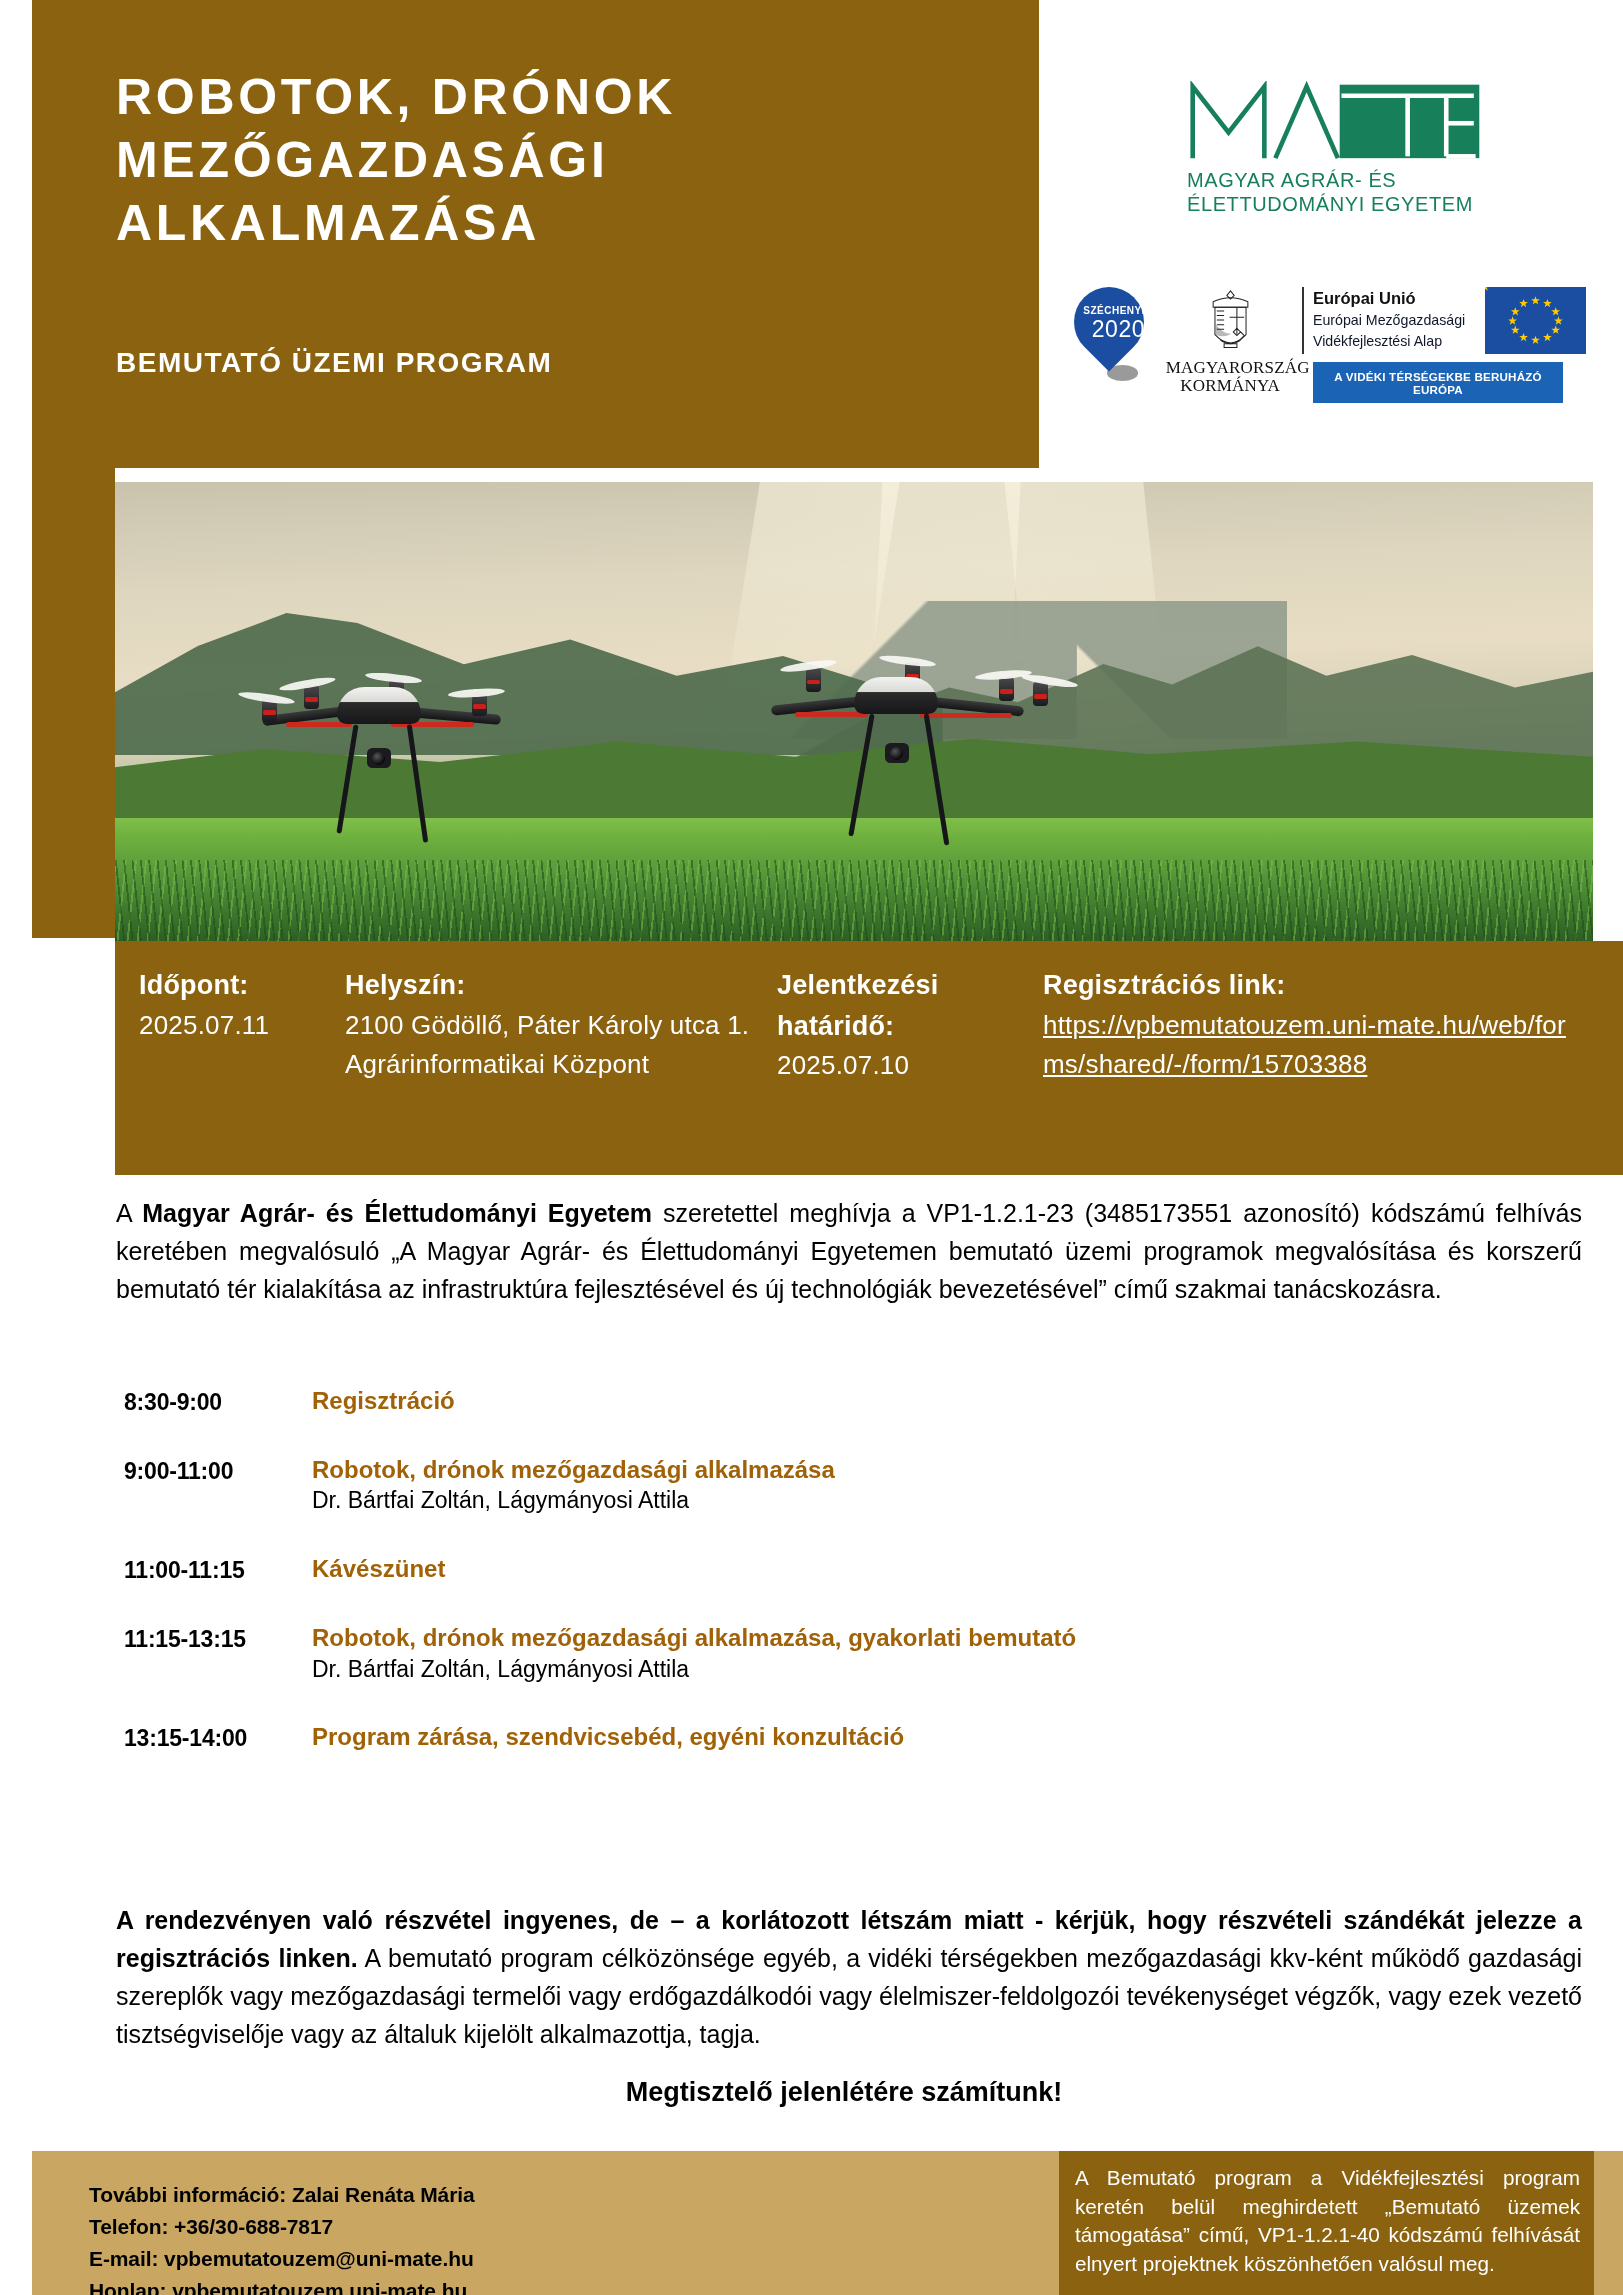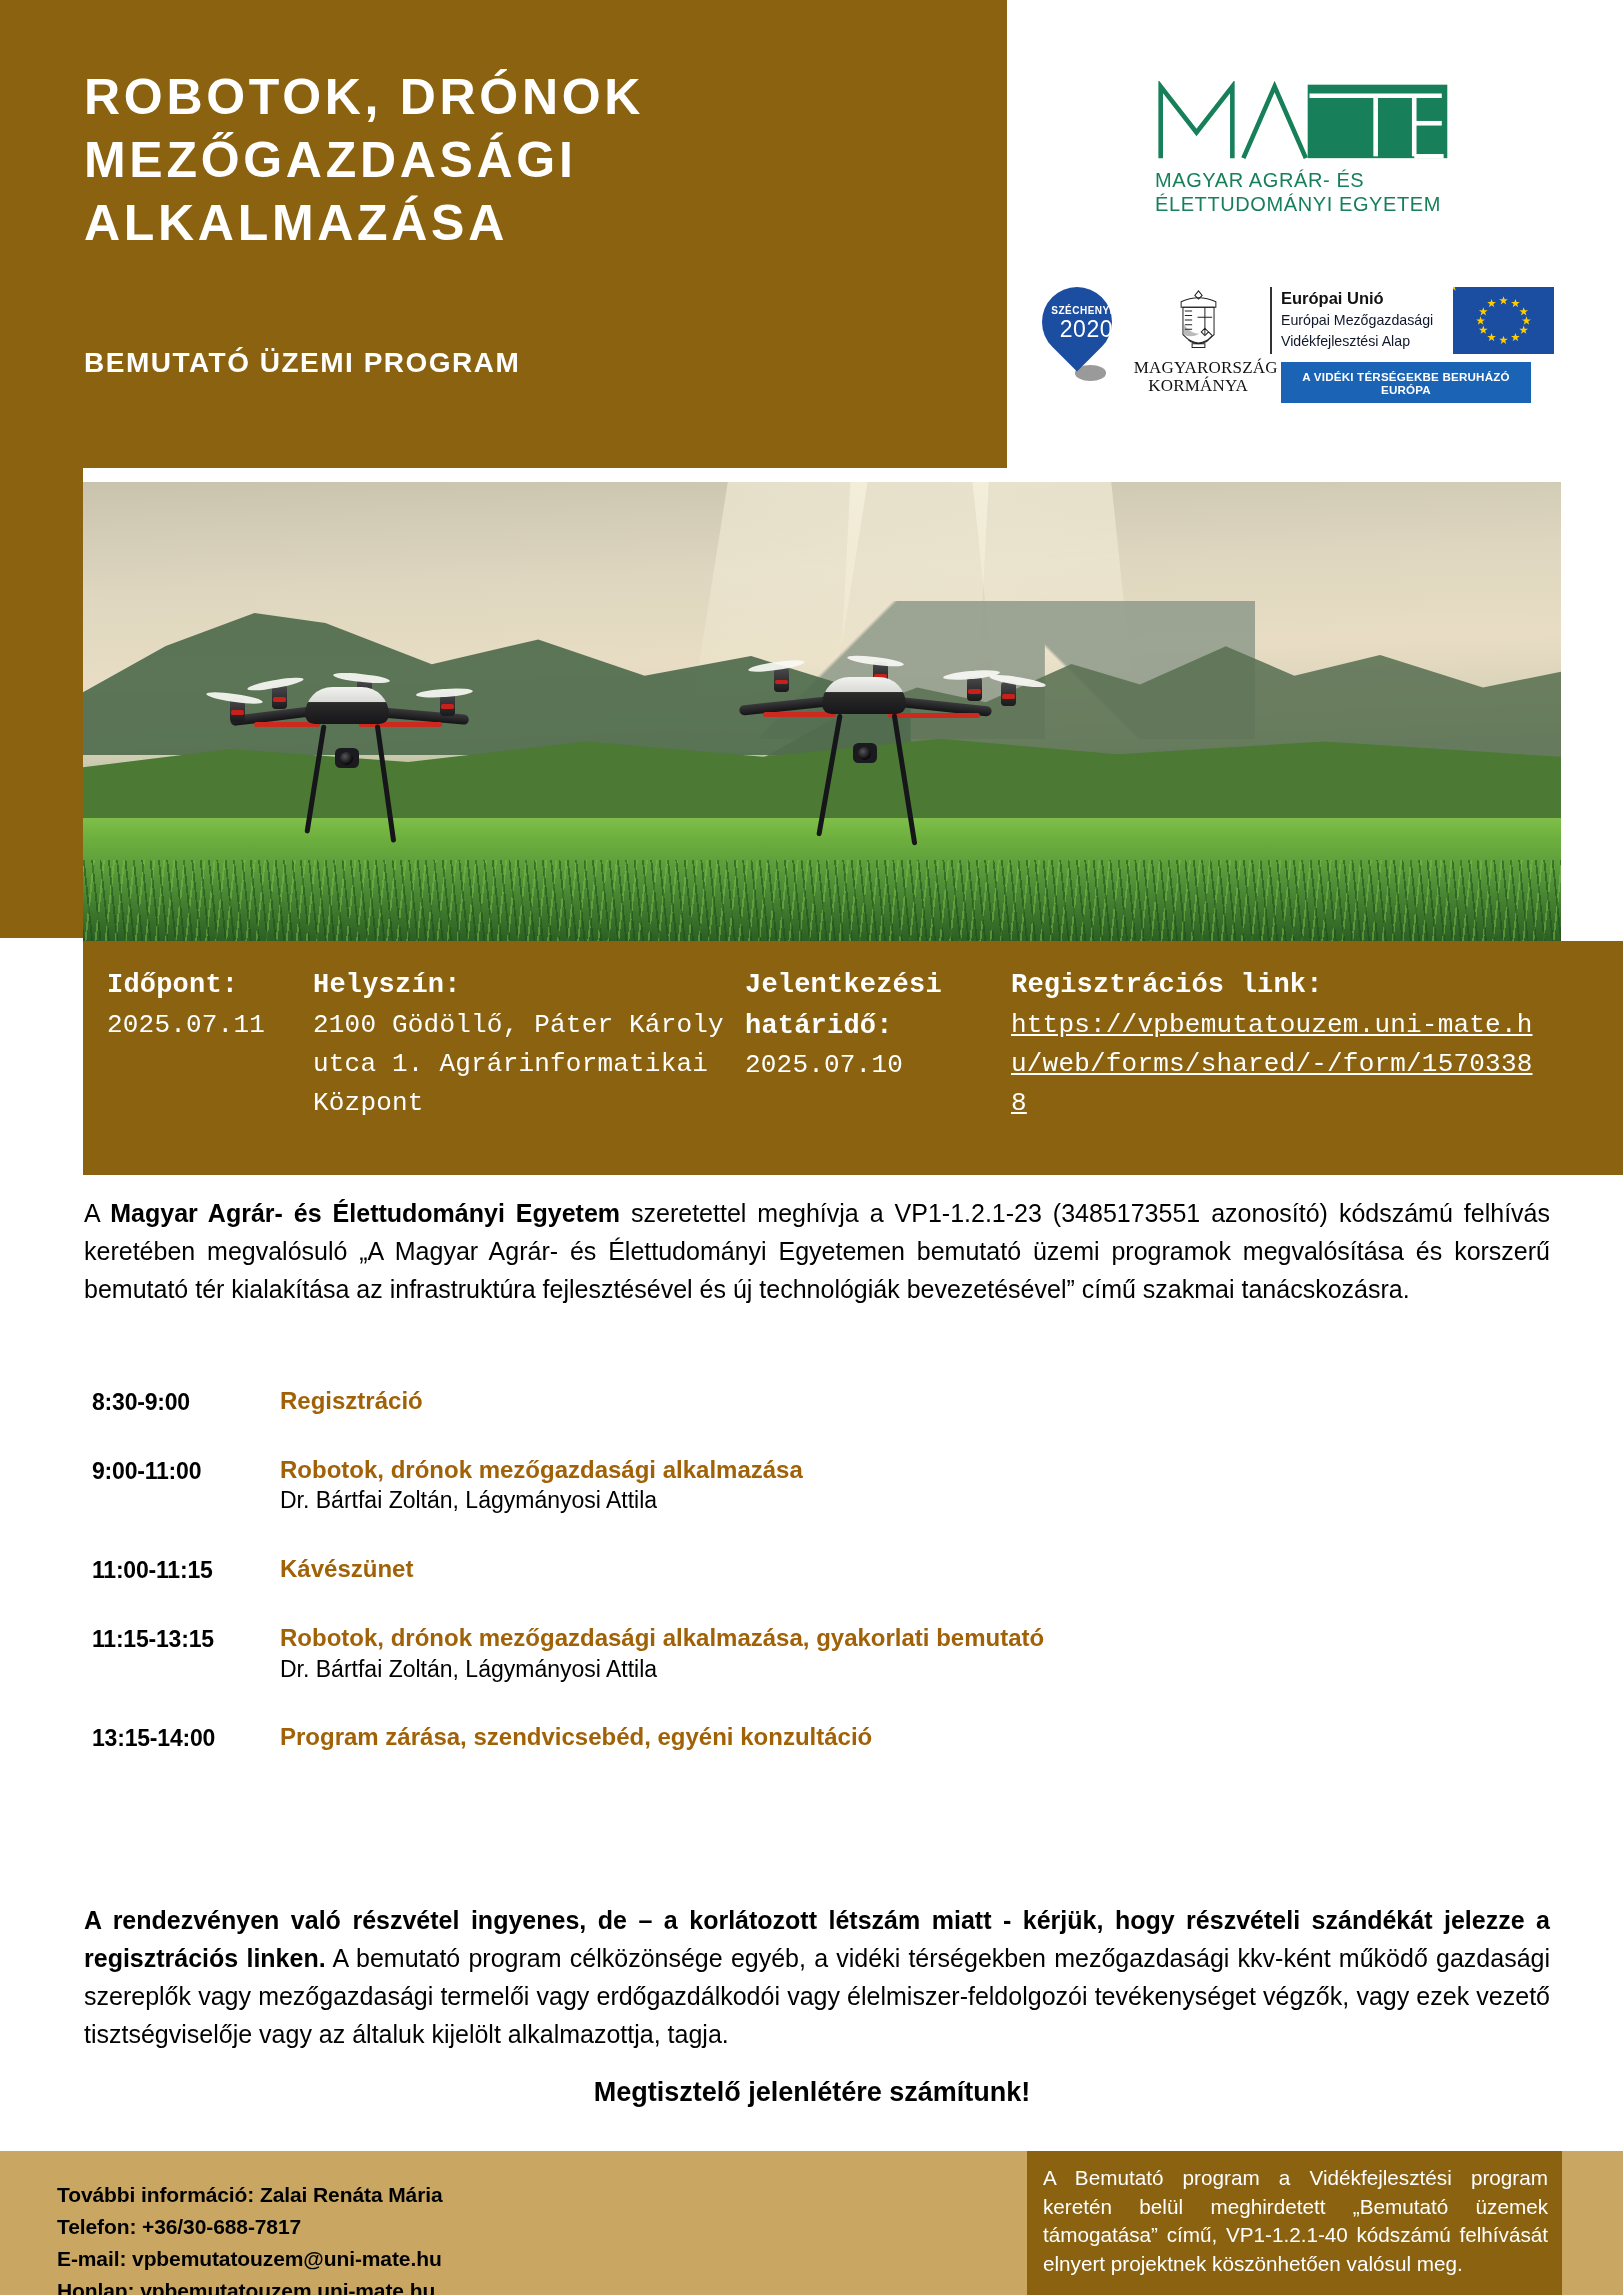--- a/index.html
+++ b/index.html
@@ -7,20 +7,21 @@
   html, body {
     width: 1624px; height: 2296px;
     background: #ffffff;
     font-family: "Liberation Sans", sans-serif;
     overflow: hidden;
   }
   #poster {
     position: relative;
     width: 1498px; height: 2296px;
     background: #ffffff;
+    margin-left: 32px;
   }
 
   
   .header-block {
     position: absolute;
     left: 0; top: 0;
     width: 1007px; height: 468px;
     background: #8B6310;
   }
   .left-strip {
@@ -234,21 +235,21 @@
   
   .infobar {
     position: absolute;
     left: 83px; top: 941px;
     width: 1541px; height: 234px;
     background: #8B6310;
     color: #ffffff;
     display: flex;
     padding: 24px 0 0 0;
   }
-  .info-col { padding-right: 14.7px; font-family: Liberation Mono, monospace; }
+  .info-col { padding-right: 14.7px; }
   .col-date  { width: 230px; padding-left: 24px; }
   .col-place { width: 432px; }
   .col-dead  { width: 266px; }
   .col-link  { width: 551px; }
   .info-head {
     font-size: 27px; font-weight: bold; line-height: 1.5;
     letter-spacing: 0.2px;
   }
   .info-val {
     font-size: 26px; line-height: 1.5;

